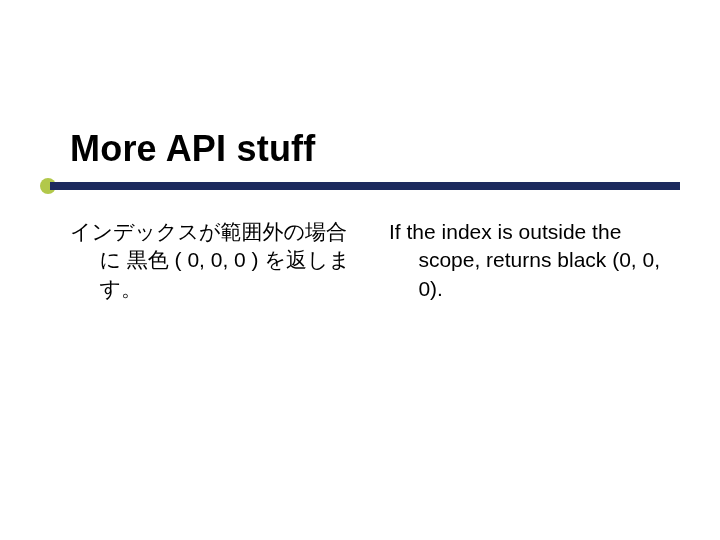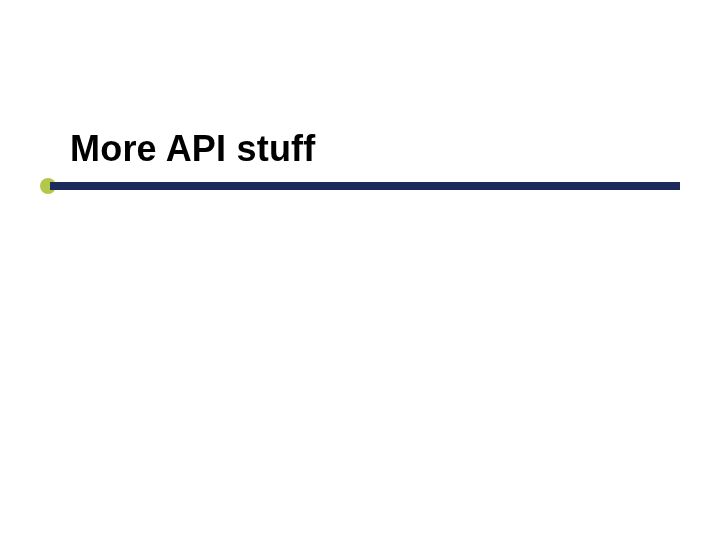--- a/index.html
+++ b/index.html
@@ -73,13 +73,21 @@
 <body>
 
 <div class="slide">
   <div class="title">More API stuff</div>
 
   <div class="rule">
     <div class="bullet"></div>
     <div class="bar"></div>
   </div>
 
+  <div class="body">
+    <div class="col">
+      <div class="para">インデックスが範囲外の場合に 黒色 ( 0, 0, 0 ) を返します。</div>
+    </div>
+    <div class="col">
+      <div class="para">If the index is outside the scope, returns black (0, 0, 0).</div>
+    </div>
+  </div>
 </div>
 
 </body></html>

